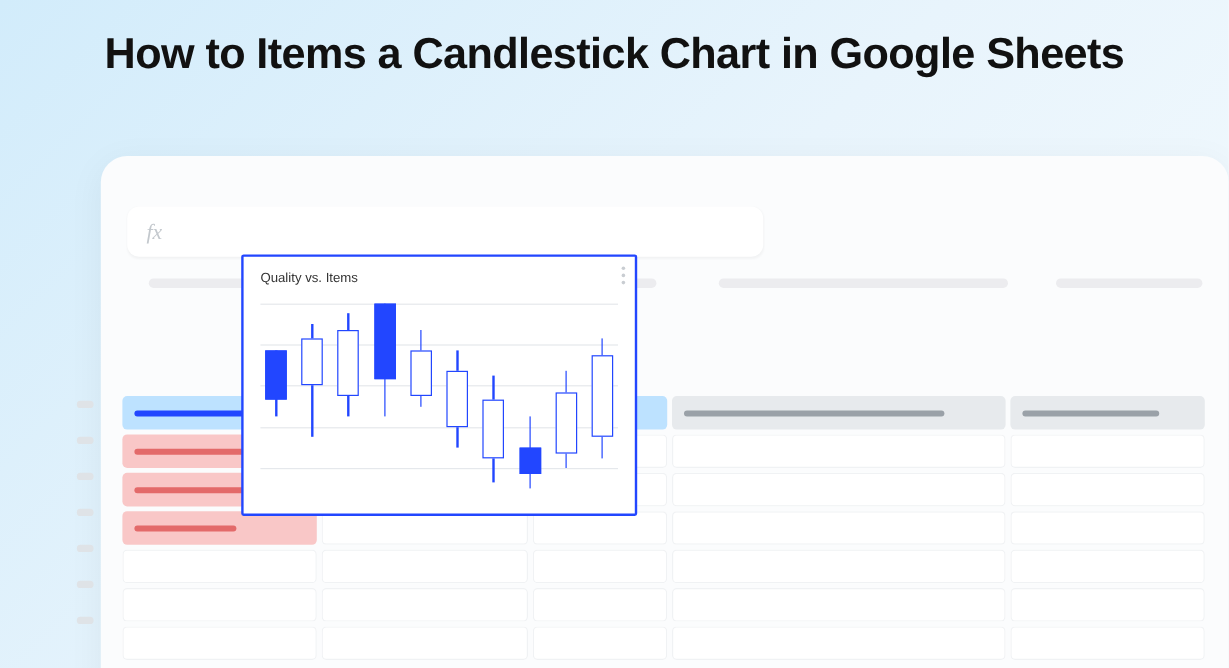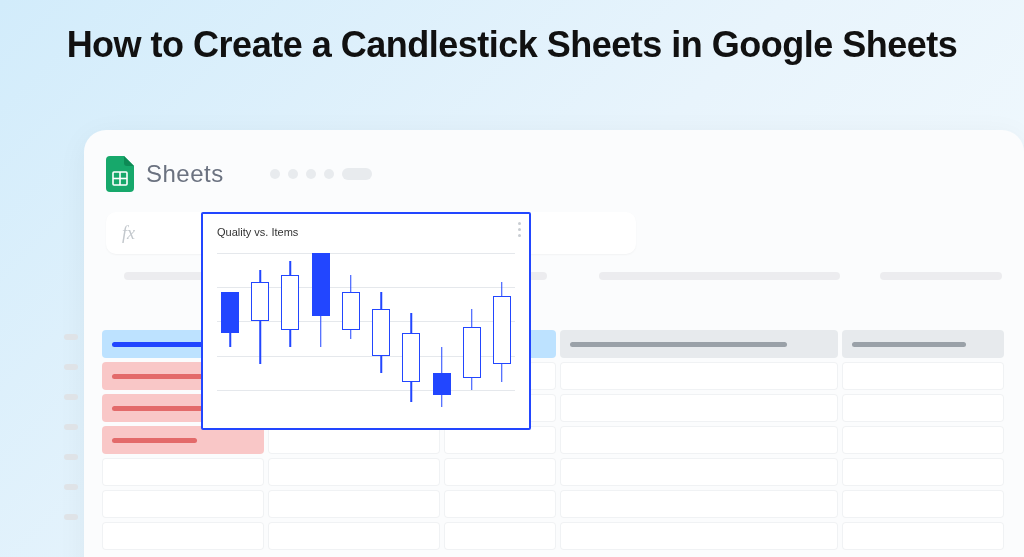--- a/index.html
+++ b/index.html
@@ -95,43 +95,24 @@
   .candles { position:absolute; left:4px; right:4px; top:0; bottom:0; display:flex; align-items:stretch; justify-content:space-between; }
   .candle { position:relative; width:18px; }
   .wick { position:absolute; left:50%; width:1.5px; background:#2246ff; transform:translateX(-50%);}
   .body { position:absolute; left:0; right:0; border:1.5px solid #2246ff; }
   .body.fill { background:#2246ff; }
   .body.hollow { background:#fff; }
 </style>
 </head>
 <body>
 
-<h1 class="page-title">How to Create a Candlestick Sheets in Google Sheets</h1>
+<h1 class="page-title">How to Items a Candlestick Chart in Google Sheets</h1>
 
 <div class="app-frame">
 
-  <div class="app-header">
-    <div class="sheets-icon">
-      <svg width="28" height="36" viewBox="0 0 28 36">
-        <path d="M4 0 h14 l10 10 v22 a4 4 0 0 1 -4 4 H4 a4 4 0 0 1 -4 -4 V4 a4 4 0 0 1 4 -4 z" fill="#17a86b"></path>
-        <path d="M18 0 l10 10 h-7 a3 3 0 0 1 -3 -3 z" fill="#0d8a55"></path>
-        <rect x="7" y="16" width="14" height="13" rx="1" fill="none" stroke="#fff" stroke-width="1.6"></rect>
-        <line x1="7" y1="22.5" x2="21" y2="22.5" stroke="#fff" stroke-width="1.6"></line>
-        <line x1="14" y1="16" x2="14" y2="29" stroke="#fff" stroke-width="1.6"></line>
-      </svg>
-    </div>
-    <div class="app-name">Sheets</div>
-    <div class="header-dots">
-      <div class="dot"></div>
-        <div class="dot"></div>
-        <div class="dot"></div>
-        <div class="dot"></div>
-        <div class="pill"></div>
-    </div>
-  </div>
 
   <div class="fx-bar">
     <span>fx</span>
   </div>
 
   <div class="col-headers-ph">
     <div class="ph colw-1"></div>
     <div class="ph colw-2 gap1"></div>
     <div class="ph colw-3 gap2"></div>
     <div class="ph colw-4 gap3"></div>

